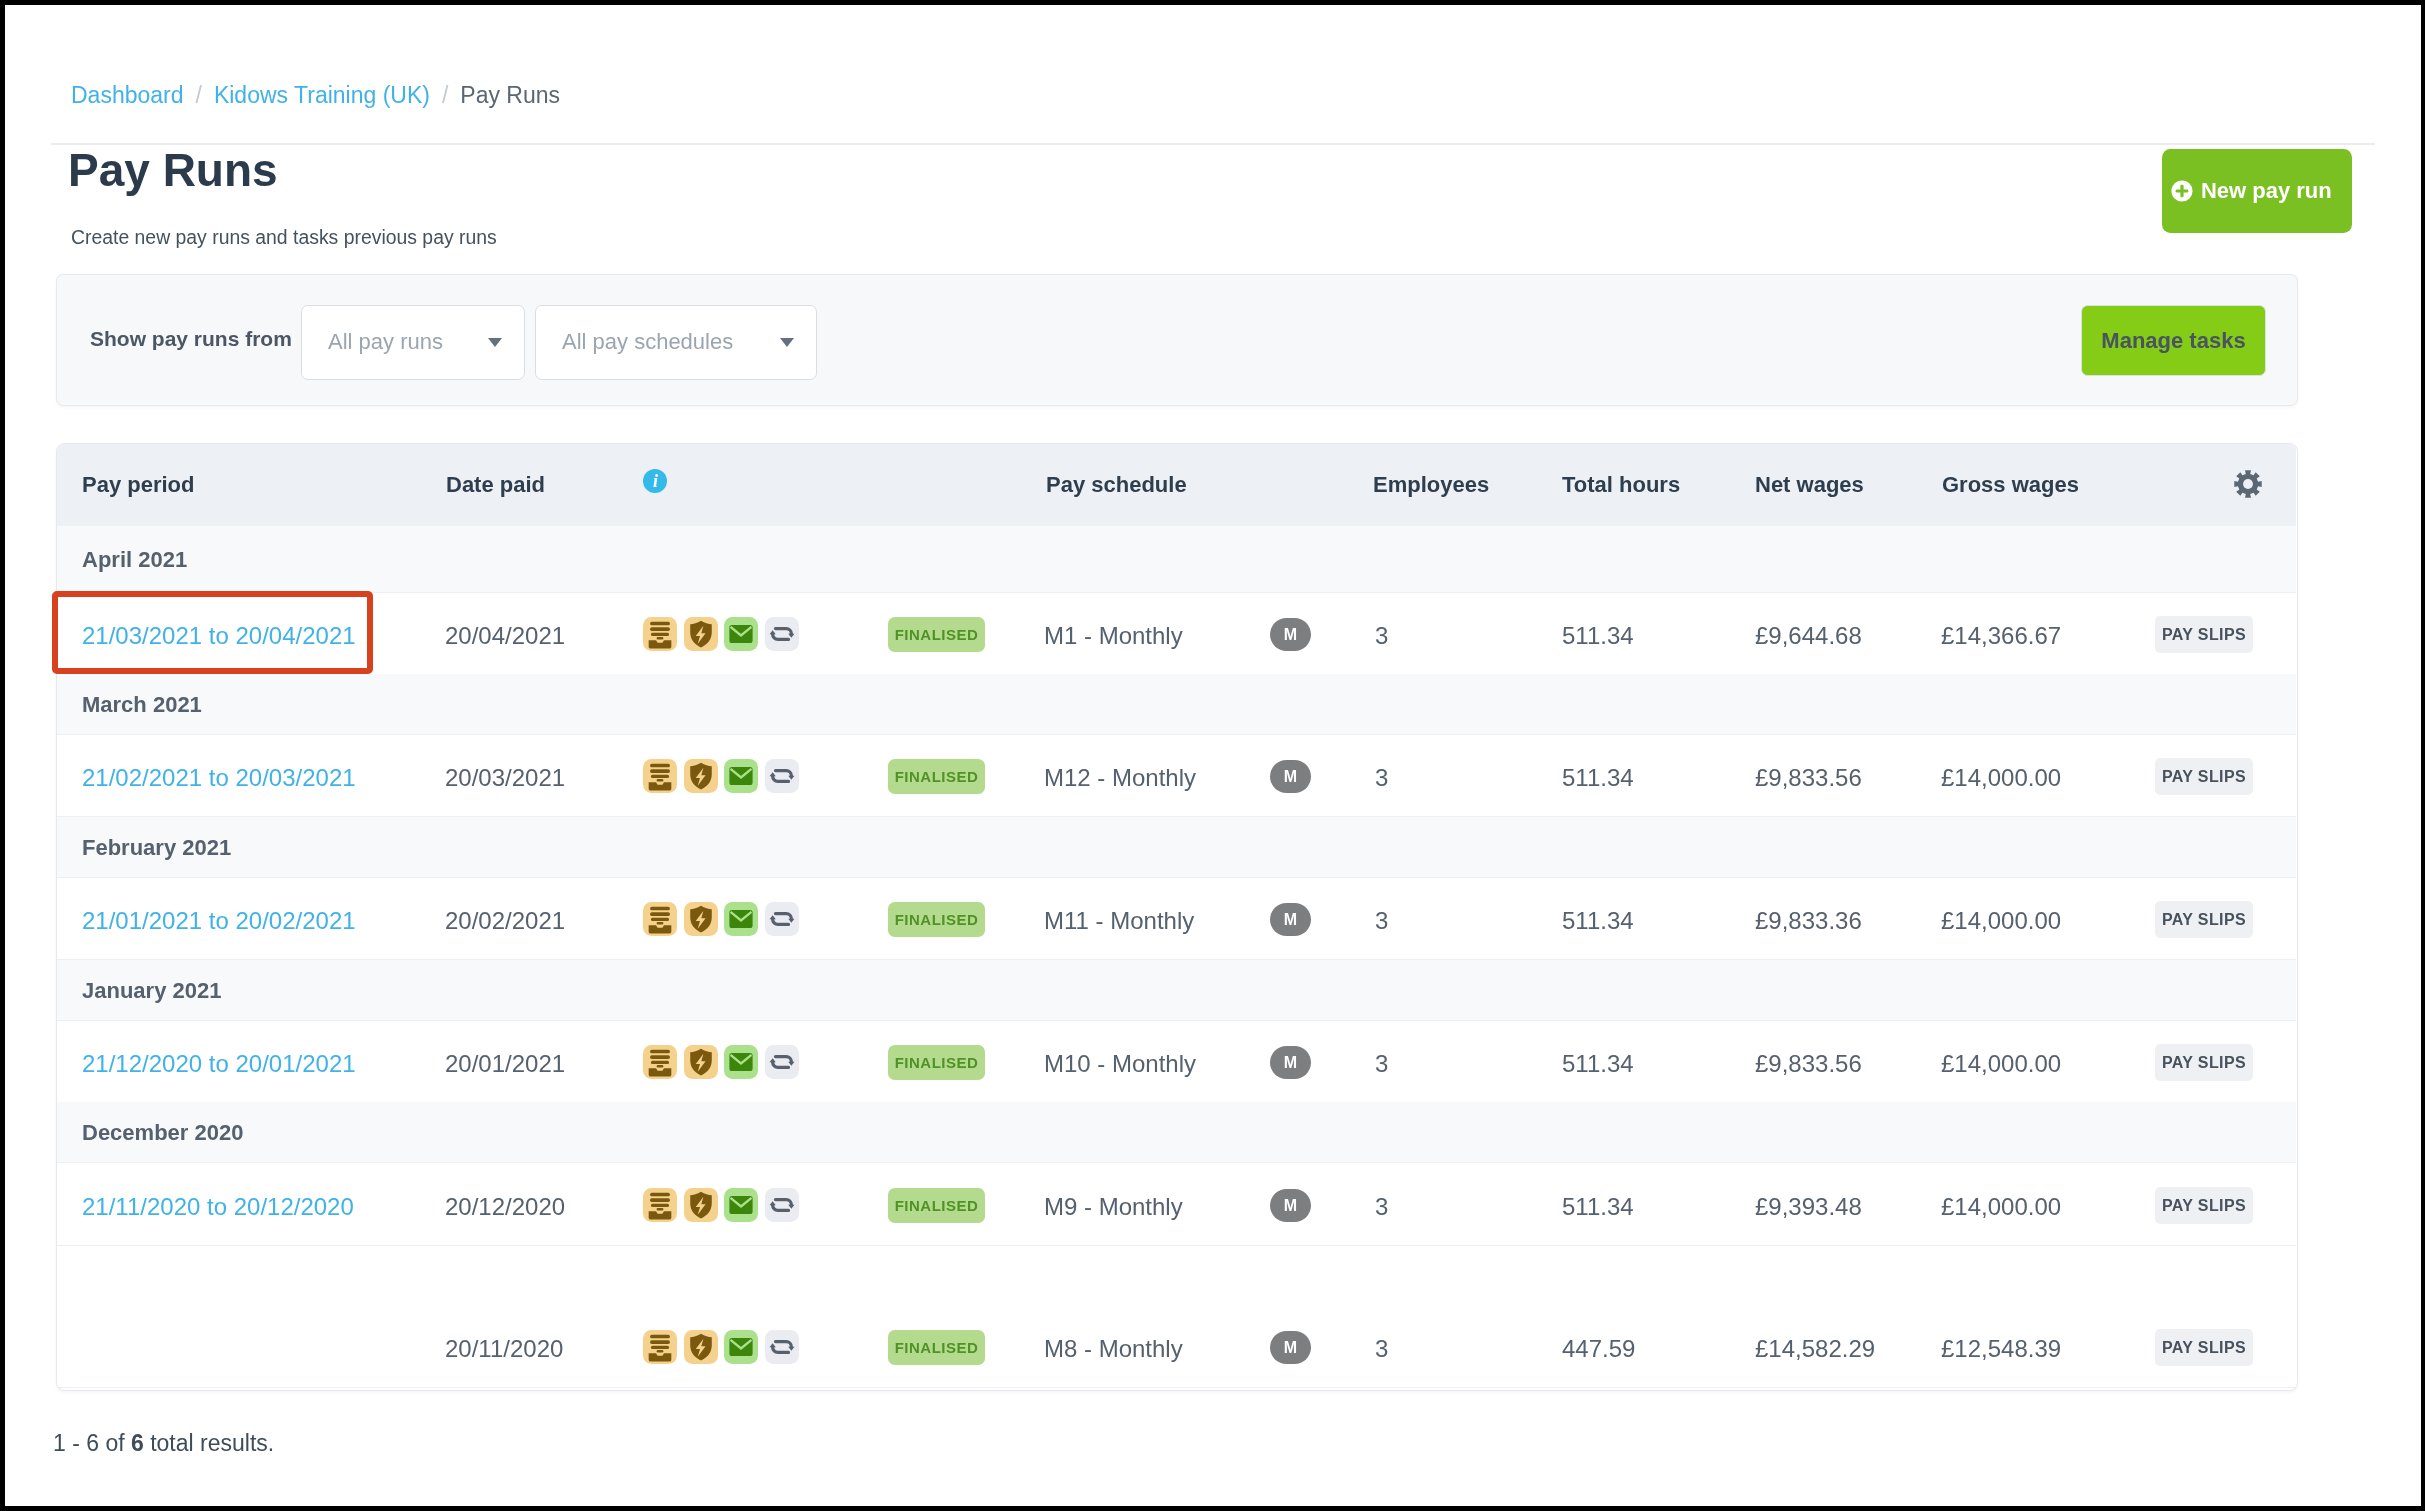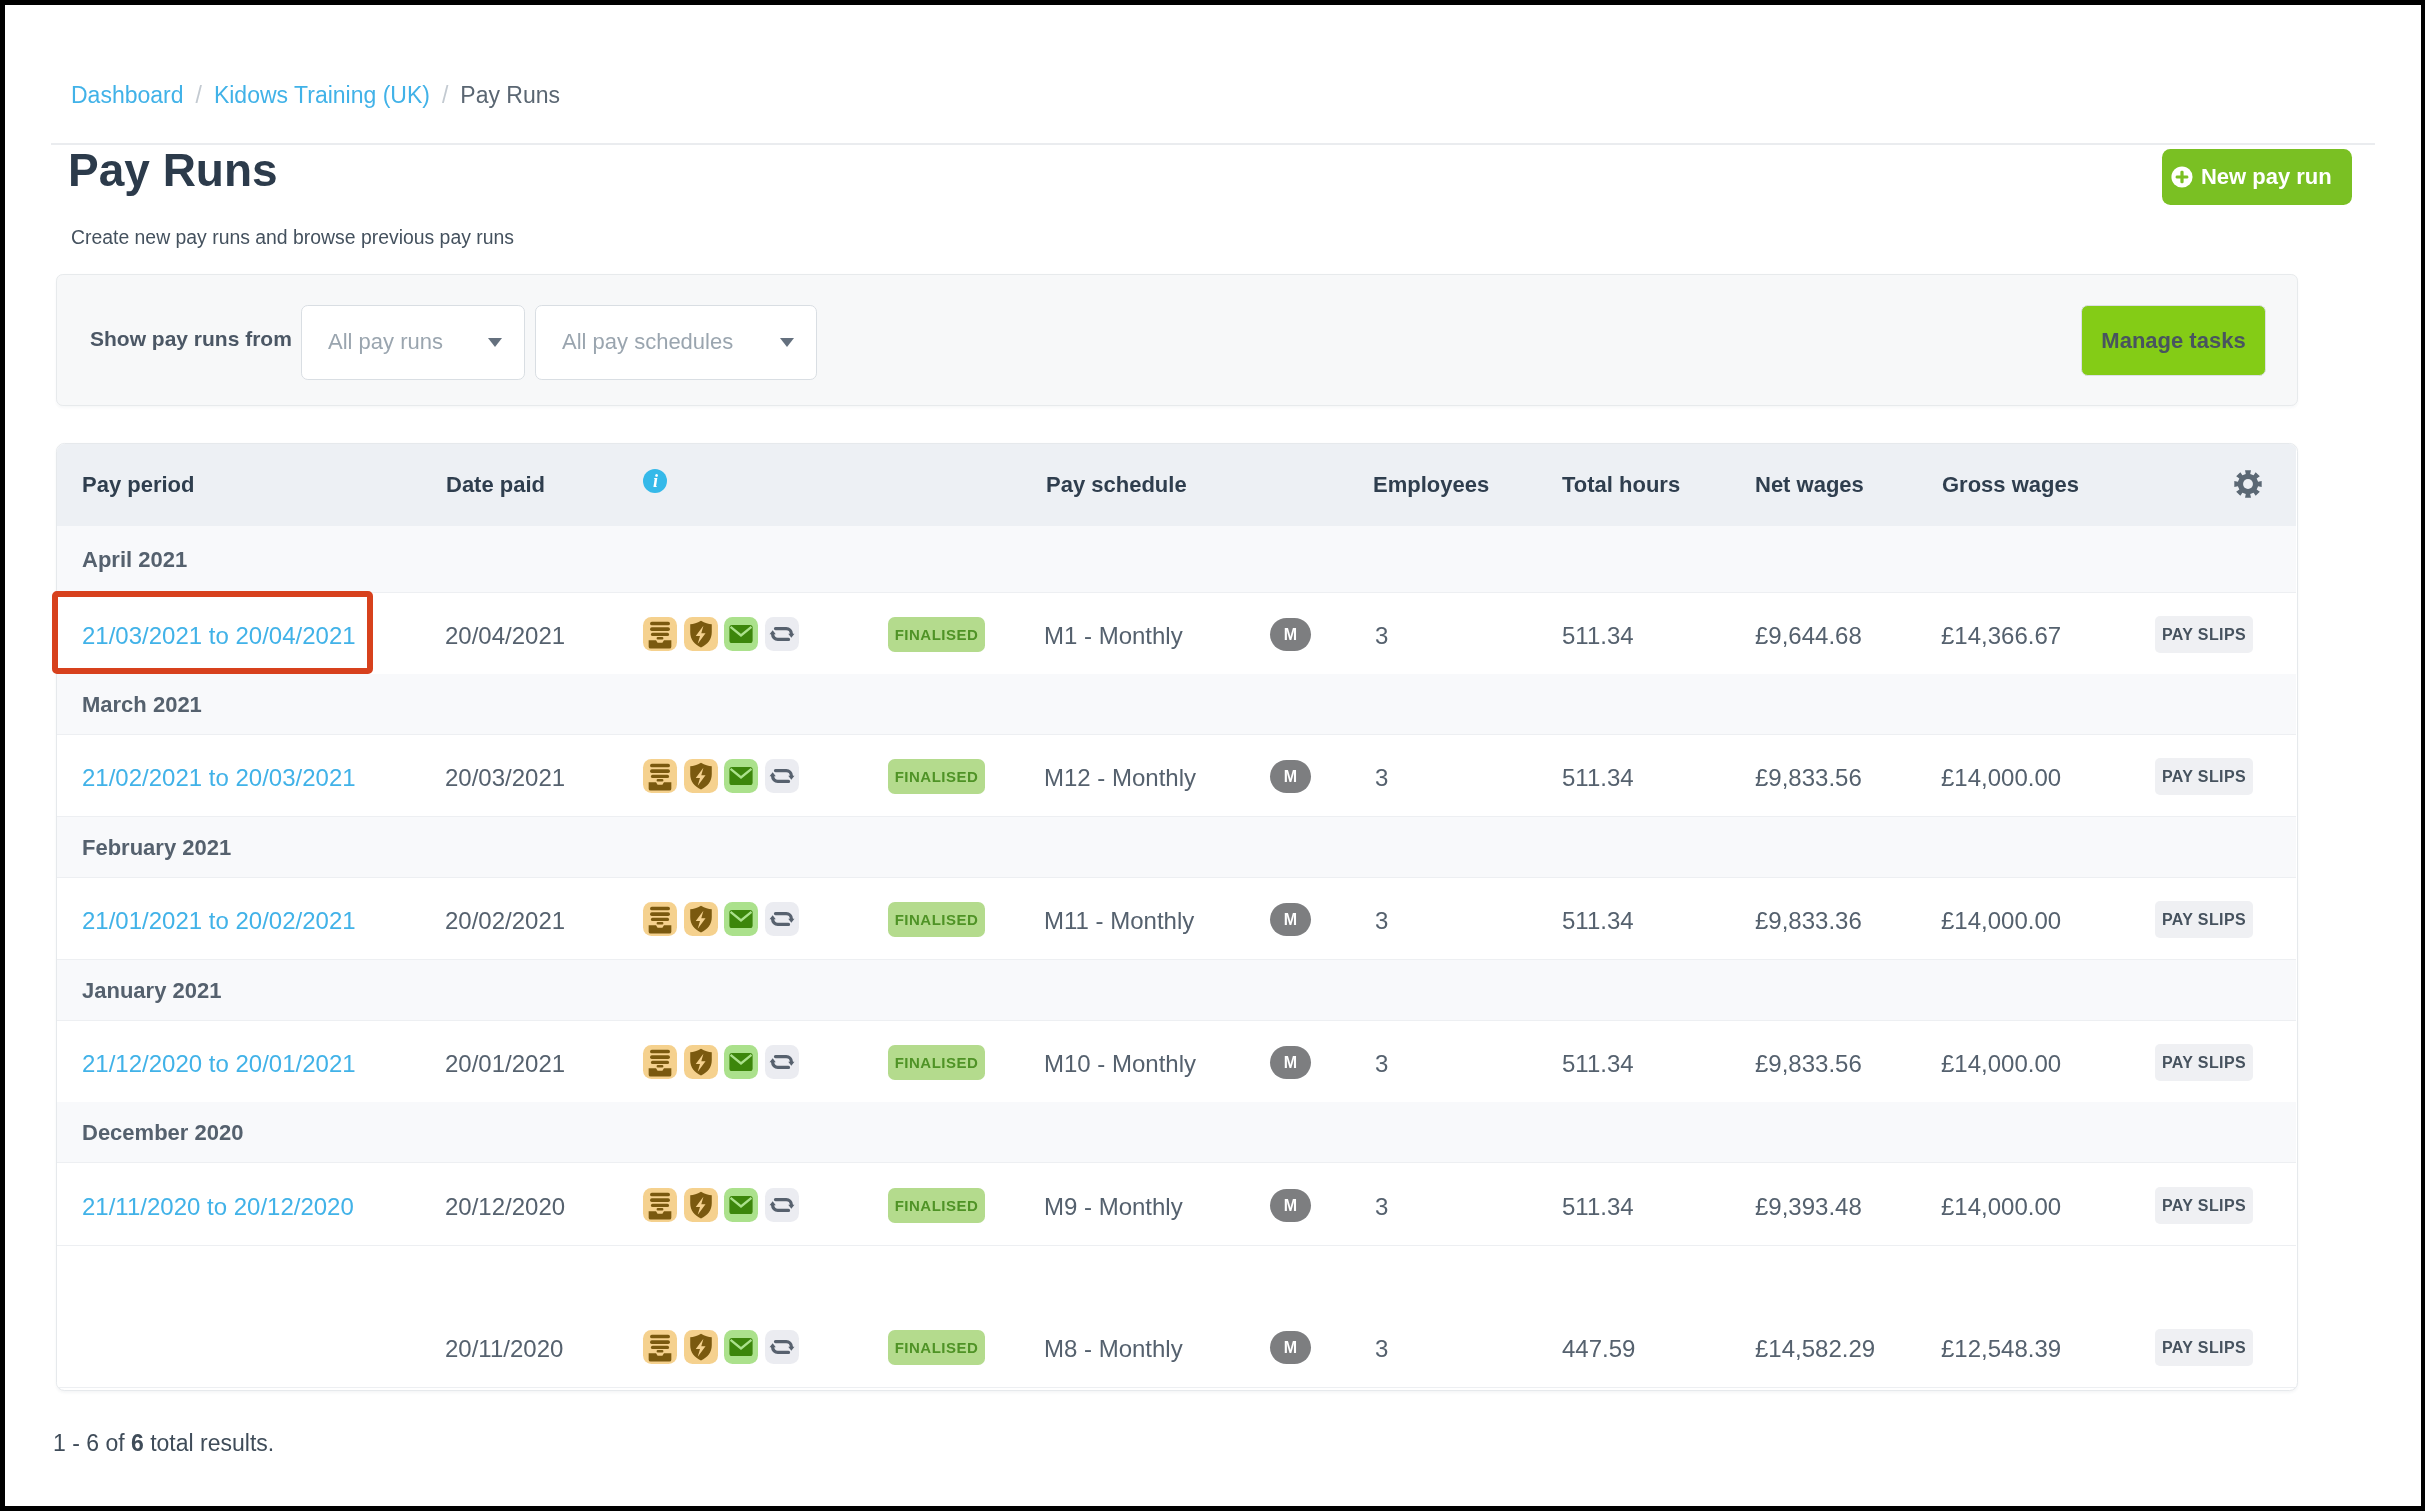--- a/index.html
+++ b/index.html
@@ -6,21 +6,21 @@
   * { margin:0; padding:0; box-sizing:border-box; }
   html,body { width:2426px; height:1512px; background:#fff; font-family:"Liberation Sans", sans-serif; }
   .abs { position:absolute; }
   .bar { position:absolute; background:#000; z-index:99; }
   #crumb { left:71px; top:82px; font-size:23px; color:#5a6672; white-space:nowrap; }
   #crumb .lnk { color:#41b2e8; }
   #crumb .sep { color:#c3cad1; padding:0 12px; }
   #hline { left:51px; top:143px; width:2324px; height:1.7px; background:#eaecef; }
   #h1 { left:68px; top:147px; font-size:46px; line-height:46px; font-weight:bold; color:#2c3b4b; }
   #sub { left:71px; top:228px; font-size:19.4px; line-height:19.4px; color:#44515e; }
-  #newbtn { left:2162px; top:149px; width:190px; height:56px; background:#7ac023; border-radius:8.4px;
+  #newbtn { left:2162px; top:149px; width:190px; height:84px; background:#7ac023; border-radius:8.4px;
             display:flex; align-items:center; padding-left:9.3px; }
   #newbtn .txt { color:#fff; font-size:22px; font-weight:bold; margin-left:7.6px; }
   #filter { left:56px; top:274px; width:2242px; height:132px; background:#f7f8f9; border:1.7px solid #e7eaec; border-radius:6.8px; box-shadow:0 1.7px 2.5px rgba(60,70,90,.04); }
   #flabel { left:33px; top:0; height:128px; display:flex; align-items:center; font-size:21px; font-weight:bold; color:#4b5765; }
   .dd { position:absolute; top:30px; height:75px; background:#fff; border:1.7px solid #d9dee3; border-radius:6.8px; }
   .dd .t { position:absolute; left:26px; top:0; height:72px; display:flex; align-items:center; font-size:22px; color:#9aa5af; }
   .dd .caret { position:absolute; right:22px; top:32px; width:0; height:0; border-left:7.6px solid transparent; border-right:7.6px solid transparent; border-top:9.3px solid #64707e; }
   #dd1 { left:244px; width:224px; }
   #dd2 { left:478px; width:282px; }
   #managebtn { left:2024px; top:30px; width:185px; height:71px; background:#84cc16; border:1.7px solid #dce0e4; border-radius:6.8px;
@@ -42,21 +42,21 @@
   .ic { position:absolute; width:34px; height:34px; border-radius:8.4px; }
   .ic svg { position:absolute; left:0; top:0; }
   #redrect { left:52px; top:591px; width:321px; height:83px; border:6px solid #d7411d; border-radius:5px; z-index:5; }
   #footer { left:53px; top:1432px; font-size:23px; line-height:23px; color:#3f4c59; }
 </style>
 </head>
 <body>
   <div class="abs" id="crumb"><span class="lnk">Dashboard</span><span class="sep">/</span><span class="lnk">Kidows Training (UK)</span><span class="sep">/</span><span>Pay Runs</span></div>
   <div class="abs" id="hline"></div>
   <div class="abs" id="h1">Pay Runs</div>
-  <div class="abs" id="sub">Create new pay runs and browse previous pay runs</div>
+  <div class="abs" id="sub">Create new pay runs and tasks previous pay runs</div>
   <div class="abs" id="newbtn">
     <svg width="22" height="22" viewBox="0 0 26 26">
       <circle cx="13" cy="13" r="12.5" fill="#fff"></circle>
       <rect x="11.1" y="5.5" width="3.8" height="15" rx="1.6" fill="#7ac023"></rect>
       <rect x="5.5" y="11.1" width="15" height="3.8" rx="1.6" fill="#7ac023"></rect>
     </svg>
     <span class="txt">New pay run</span>
   </div>
   <div class="abs" id="filter">
     <div class="abs" id="flabel">Show pay runs from</div>

